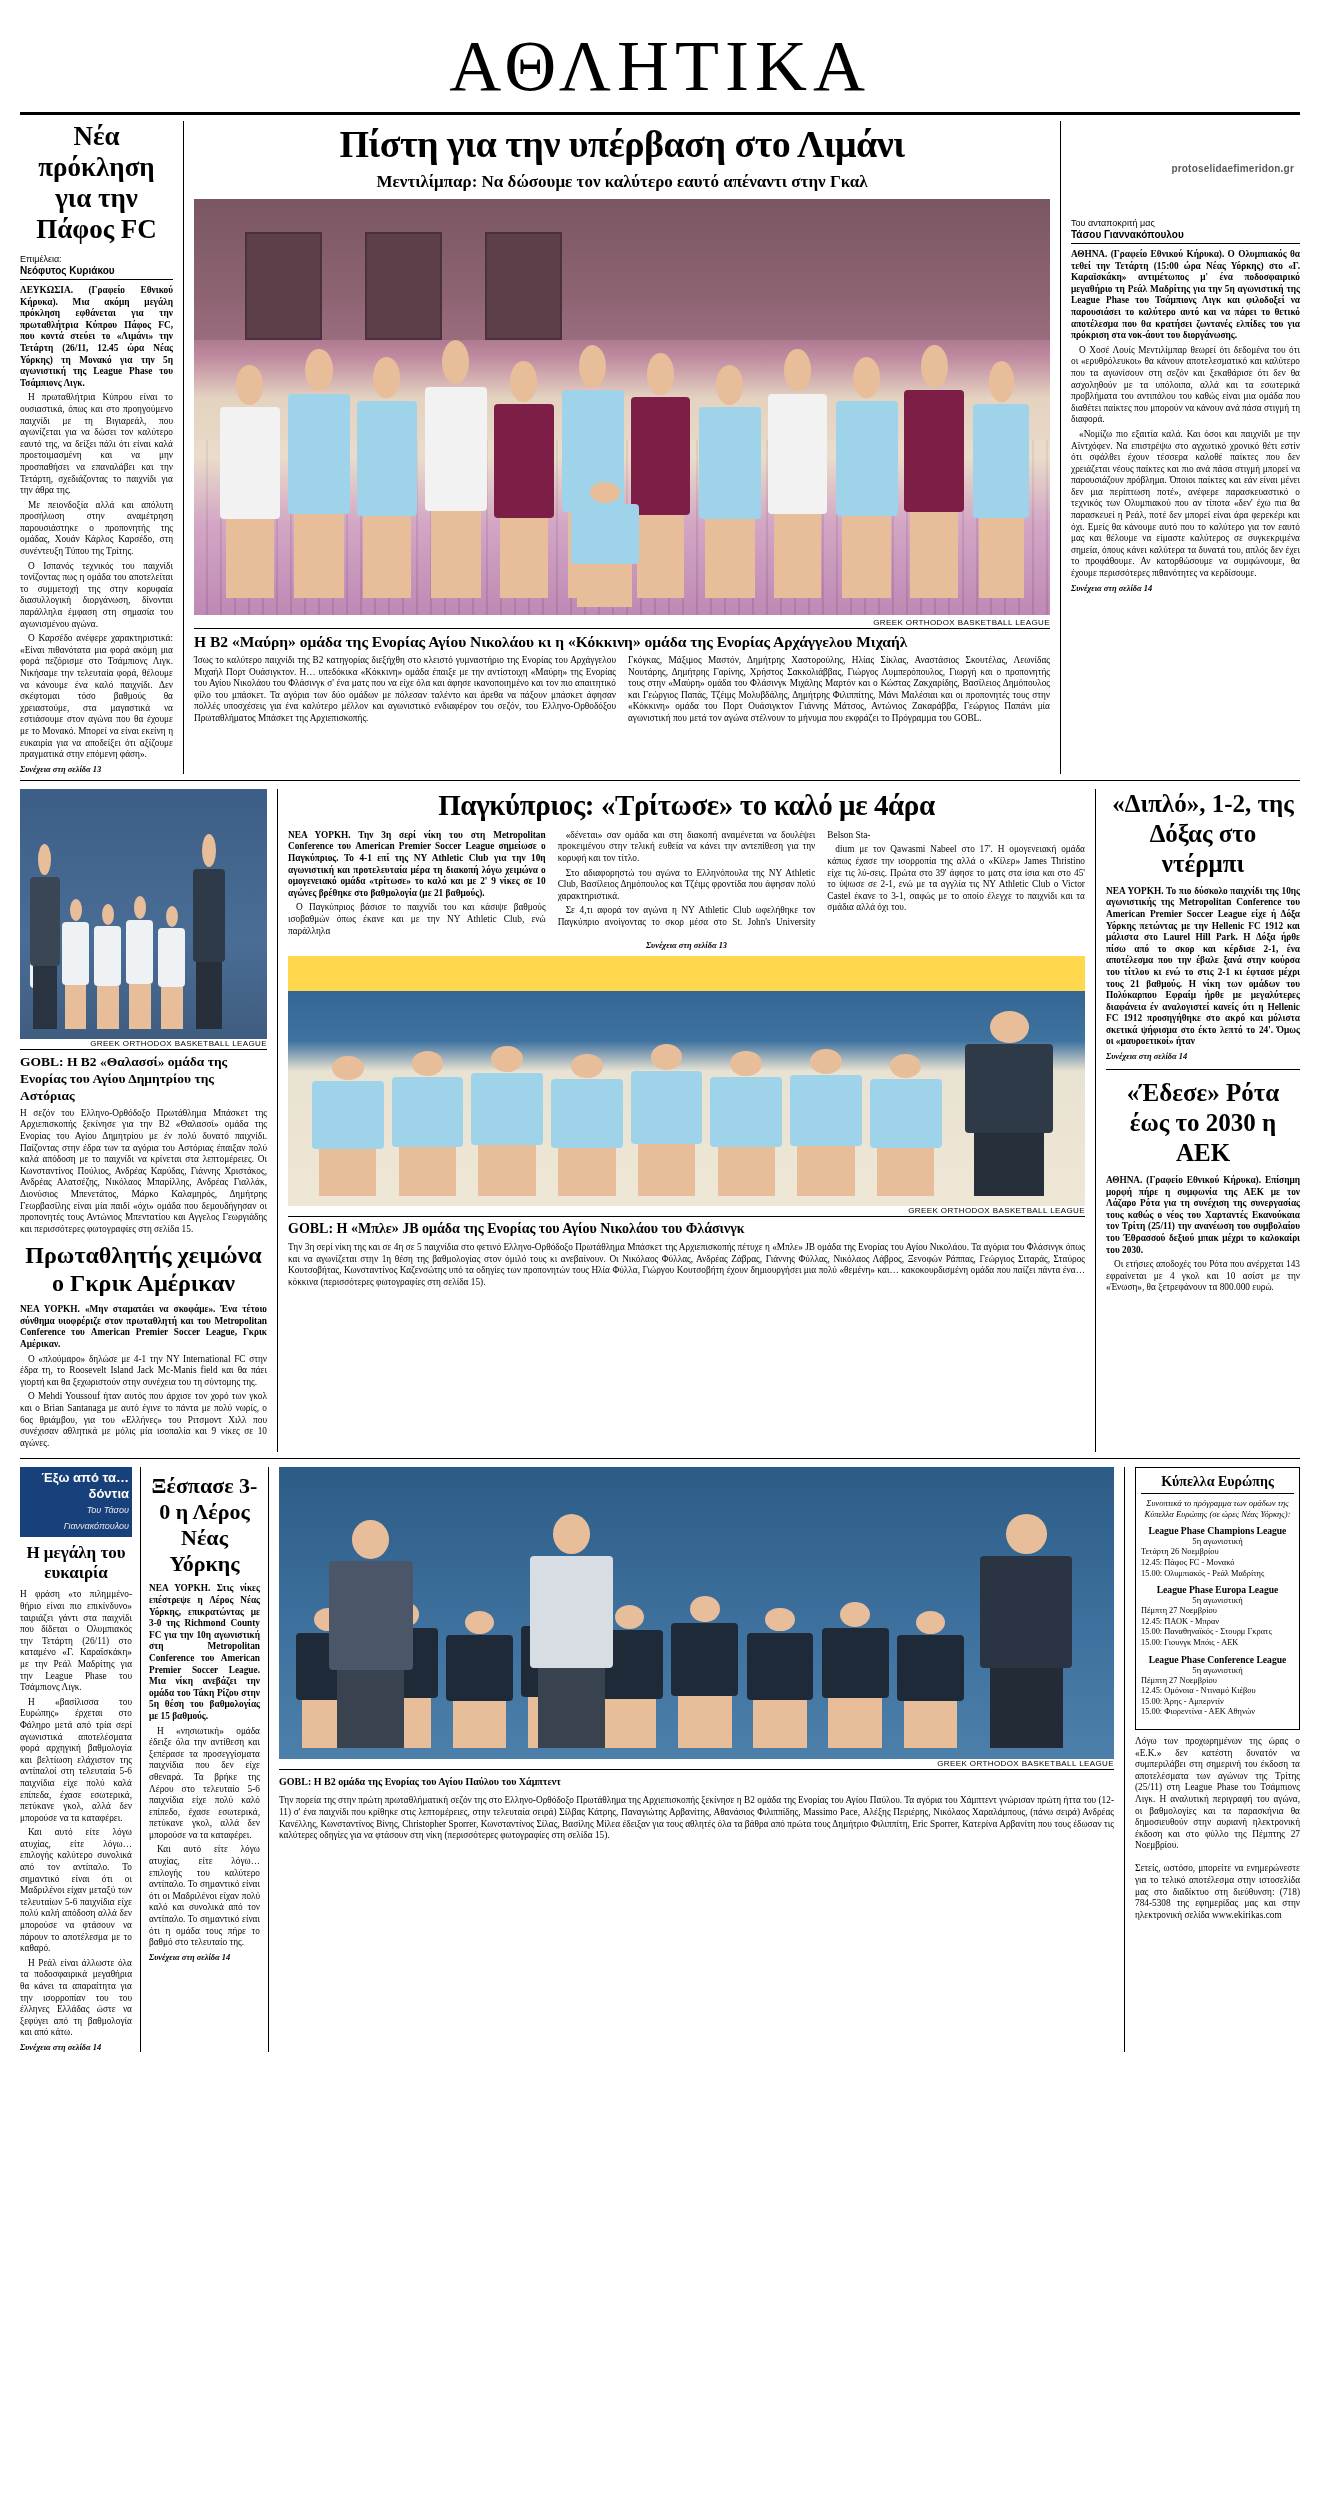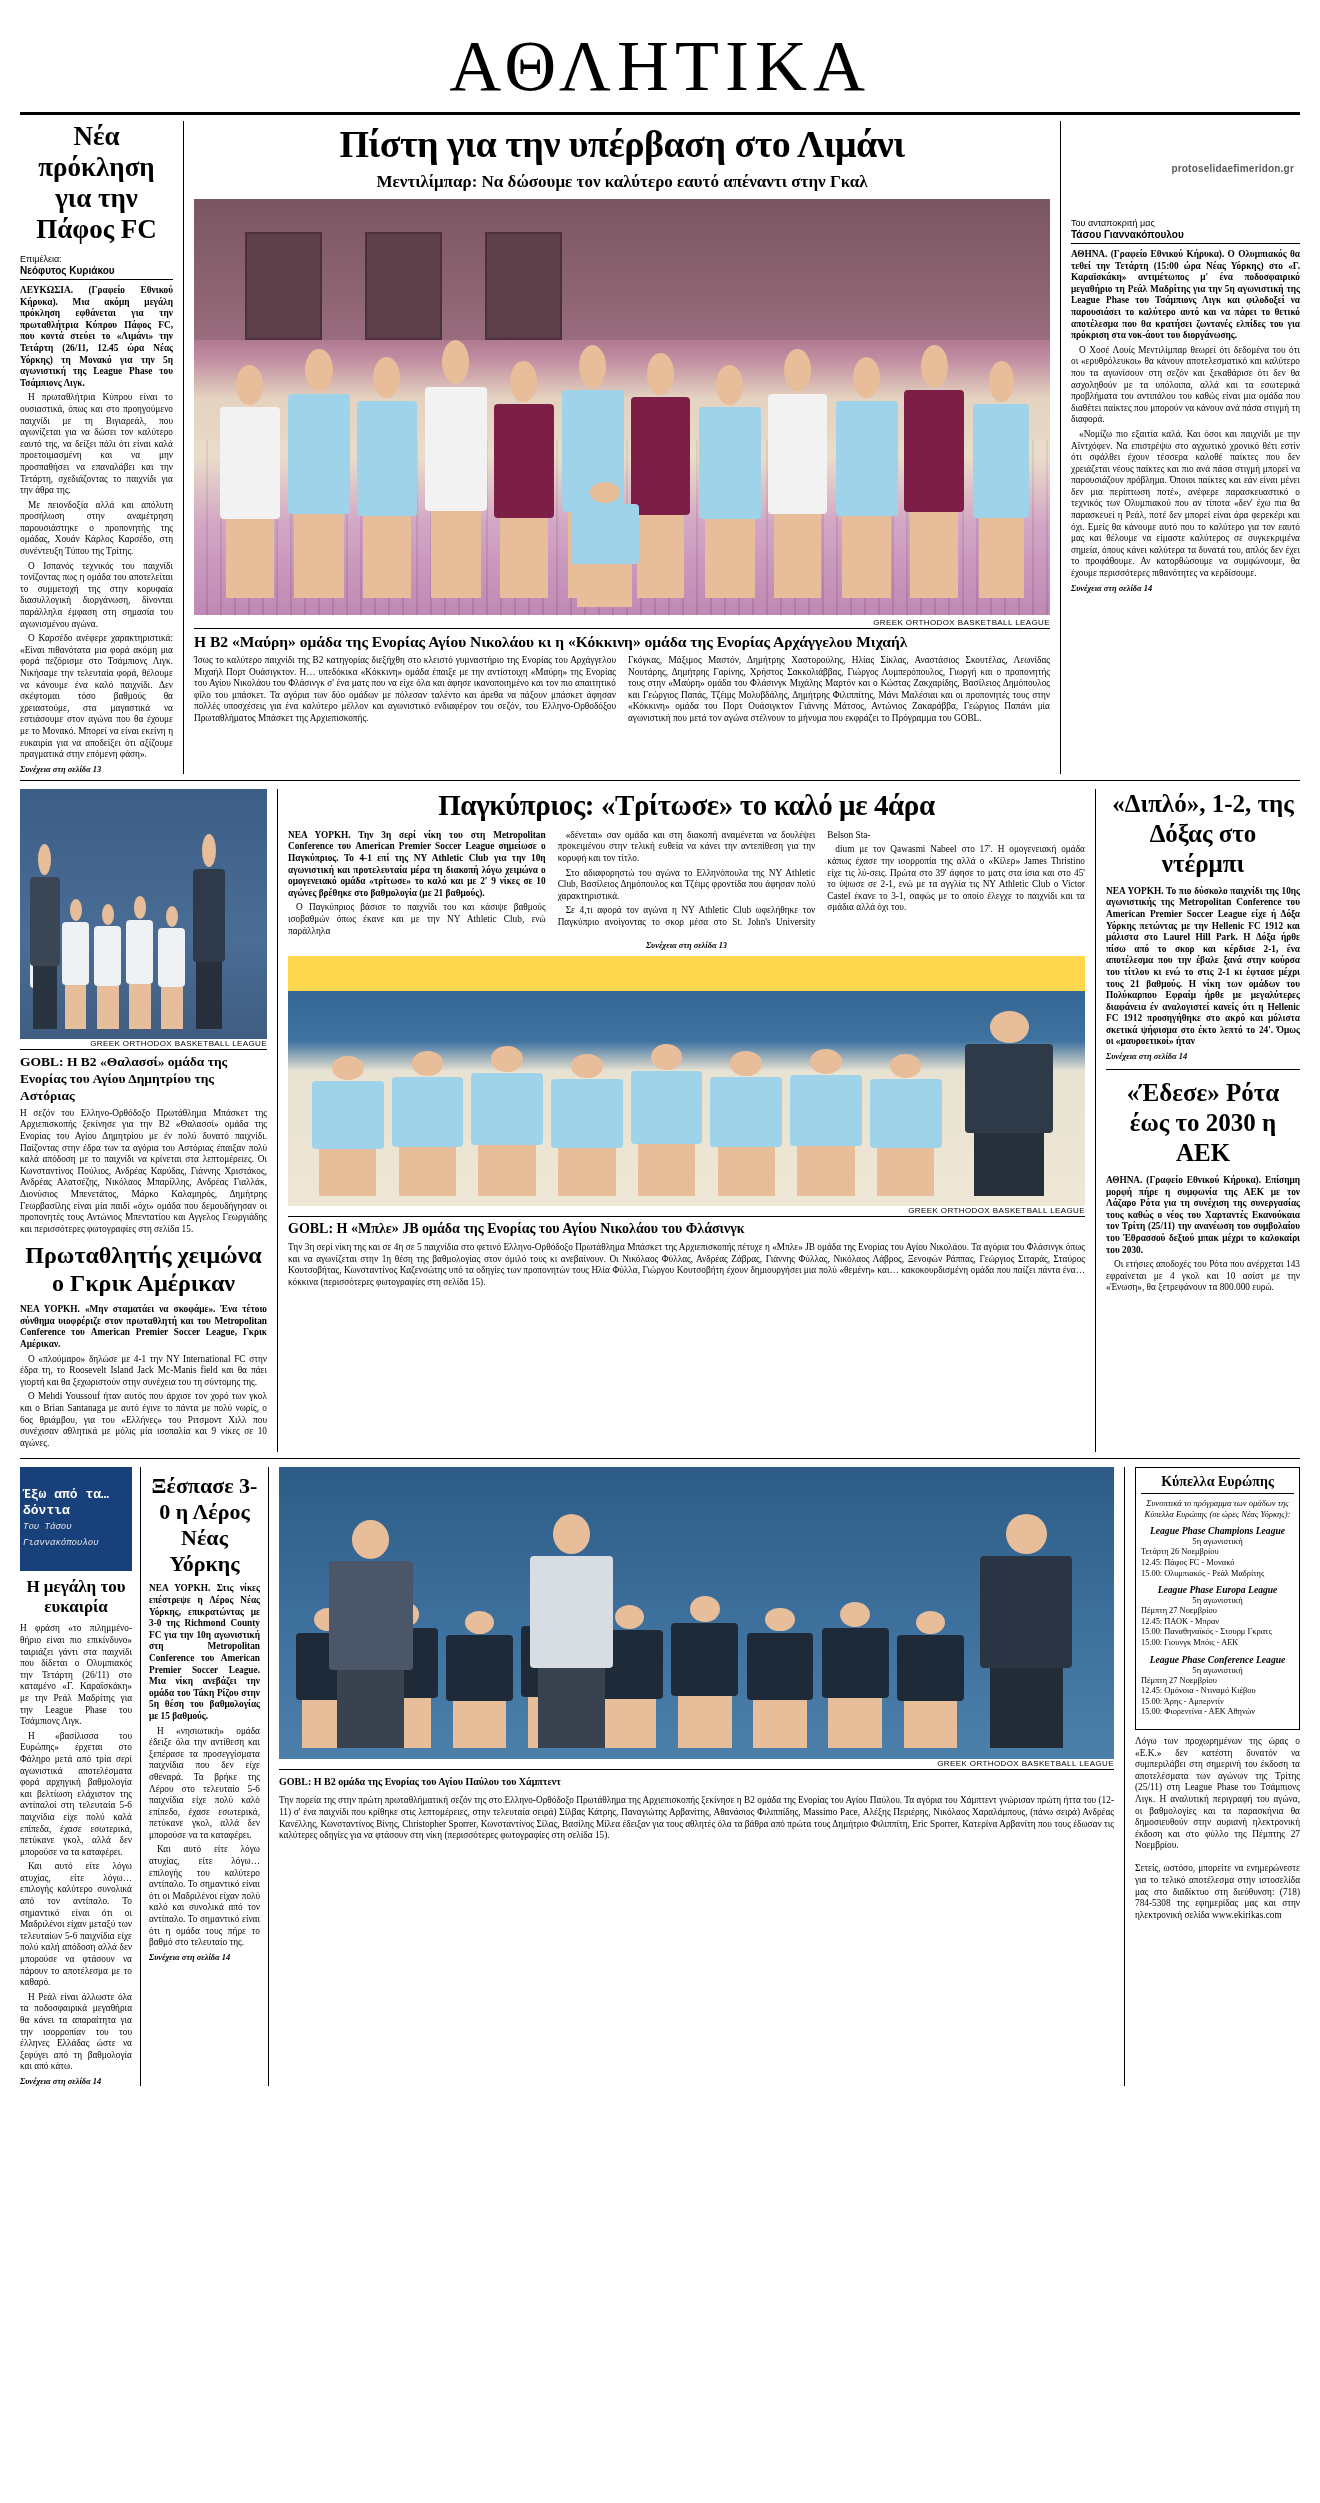--- a/index.html
+++ b/index.html
@@ -125,37 +125,37 @@
   }
 
   
   .botband { display:flex; margin-top:8px; }
   .bb-a { width:120px; padding-right:8px; }
   .bb-b { width:128px; padding:0 8px; border-left:1px solid #000; }
   .bb-c { flex:1; padding:0 10px; border-left:1px solid #000; }
   .bb-d { width:176px; padding-left:10px; border-left:1px solid #000; }
 
   .badge {
-    background:#18407a; color:#fff; text-align:left;
-    font-family:Liberation Mono, monospace; font-weight:bold;
-    font-size:13px; line-height:16px; padding:20px 3px;
+    background:#18407a; color:#fff; text-align:right;
+    font-family:Liberation Sans, sans-serif; font-weight:bold;
+    font-size:13px; line-height:16px; padding:3px 3px;
   }
   .badge .sm { display:block; font-size:9px; font-weight:normal; font-style:italic; color:#e7e7e7; }
   .mini-head {
     font-family:"Liberation Serif", serif; font-weight:bold;
     font-size:17px; line-height:20px; text-align:center; margin:6px 0 6px 0;
   }
   .euro-box { border:1.5px solid #000; padding:6px 5px; }
   .euro-title {
     font-family:"Liberation Serif", serif; font-weight:bold;
     font-size:14px; text-align:center; border-bottom:1px solid #000;
     padding-bottom:3px; margin-bottom:4px;
   }
   .euro-grp { text-align:center; font-size:8.6px; line-height:11px; margin-bottom:5px; }
-  .euro-grp b { display:block; font-size:9.6px;font-style:italic; }
+  .euro-grp b { display:block; font-size:9.6px; }
   .euro-list { font-size:8.4px; line-height:10.6px; text-align:left; }
 
   .wm {
     position:absolute; top:163px; right:26px;
     font-family:"Liberation Sans", sans-serif;
     font-size:10px; font-weight:bold; letter-spacing:.2px;
     color:#3a3a3a; opacity:.85;
   }
 </style>
 </head>

